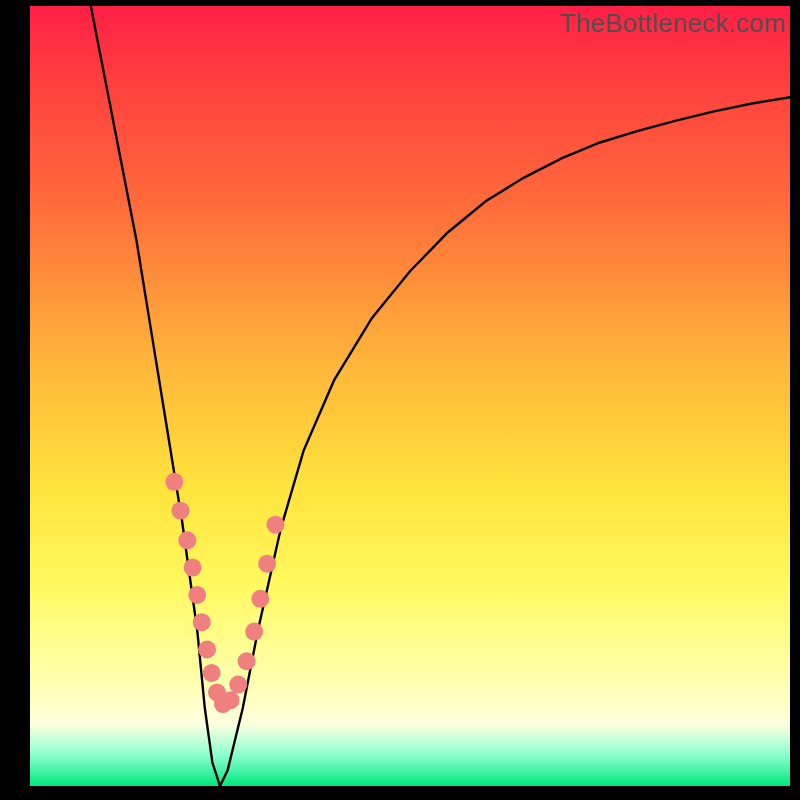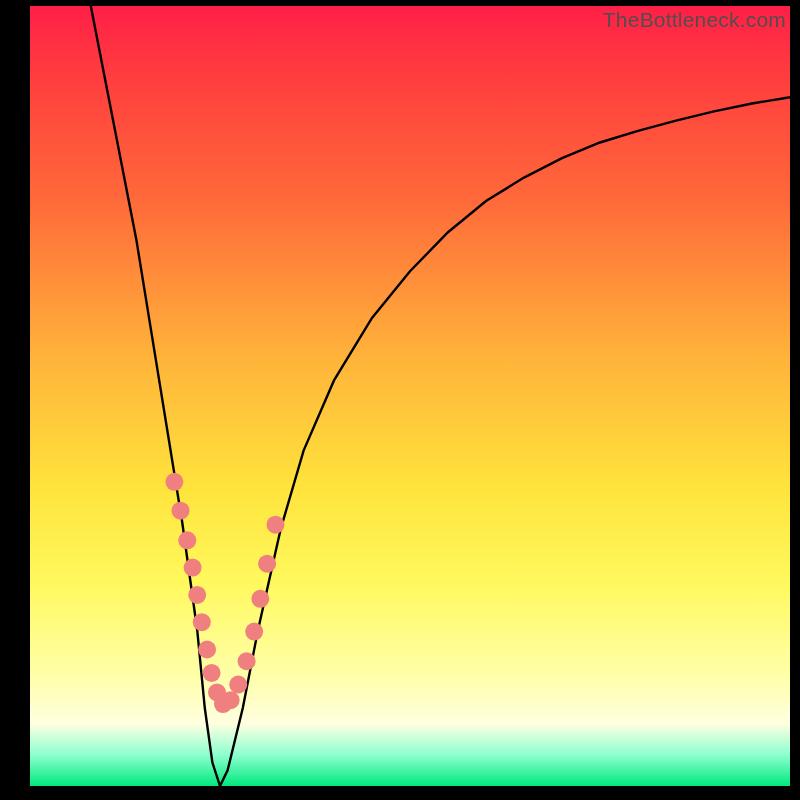--- a/index.html
+++ b/index.html
@@ -27,21 +27,21 @@
       #ffffaa 86%,
       #ffffe0 92%,
       #8dffd0 96%,
       #00e87c 100%);
   }
   .watermark {
     position: absolute;
     top: 8px;
     right: 14px;
     color: #4f4f4f;
-    font-size: 21px;
+    font-size: 26px;
     letter-spacing: 0.2px;
     font-weight: 400;
     user-select: none;
   }
   svg.overlay {
     position: absolute;
     left: 30px;
     top: 6px;
     width: 760px;
     height: 780px;

